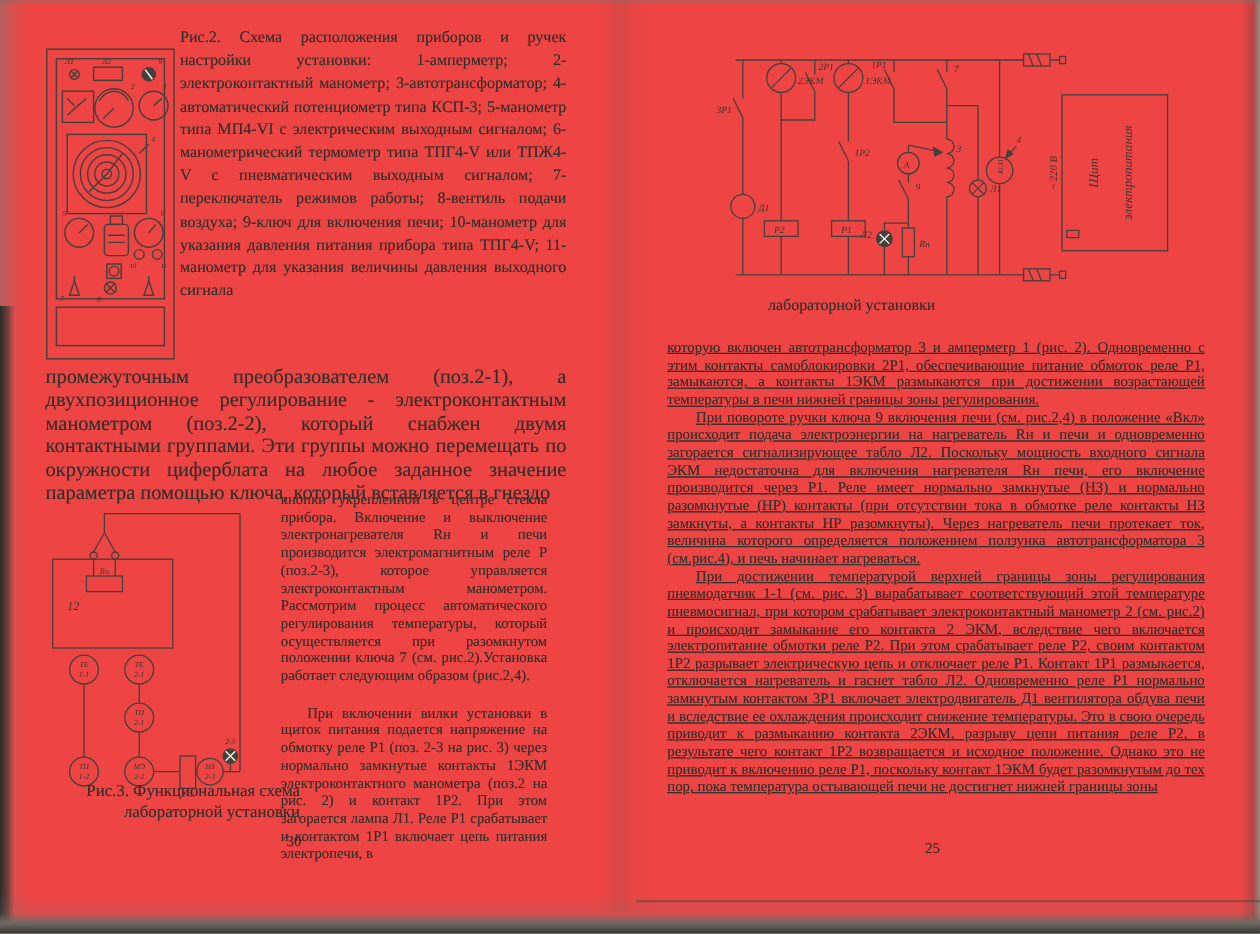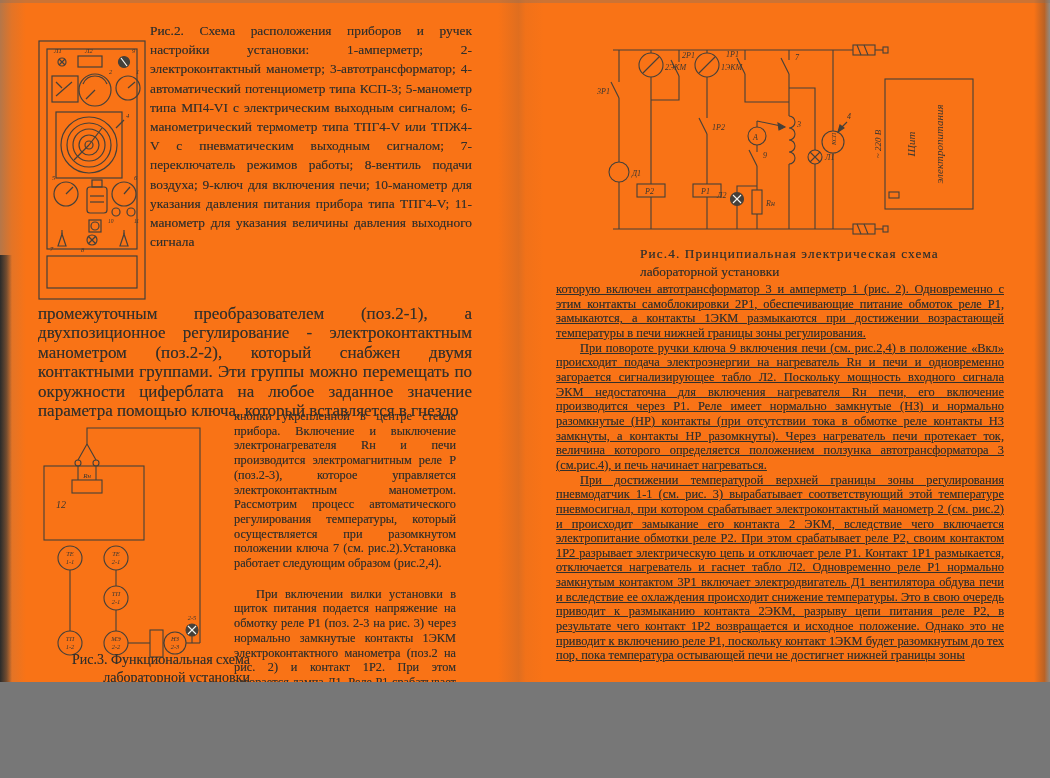--- a/index.html
+++ b/index.html
@@ -1,16 +1,16 @@
 <!DOCTYPE html>
 <html><head>
 <meta charset="utf-8">
 <style>
   html,body{margin:0;padding:0;background:#777;}
-  .scan{position:relative;width:1050px;height:682px;background:#f97316;overflow:hidden;
+  .scan{position:relative;width:1050px;height:778px;background:#ef4444;overflow:hidden;
         font-family:"Liberation Serif", serif;color:#33302b;}
   .abs{position:absolute;}
   .txt{position:absolute;text-align:justify;color:#33302b;
        text-shadow:0 0 .45px rgba(51,48,43,.55);}
   .legend{left:150px;top:21px;width:322px;font-size:13.4px;line-height:19.2px;}
   .parafull{left:38px;top:304px;width:434px;font-size:17px;line-height:19.4px;}
   .colright{left:218px;top:393px;width:254px;font-size:12.3px;line-height:14.7px;}
   .colright p{margin:16px;}
   .colright p.ind{text-indent:22px;}
   .fig3cap{left:38px;top:651px;width:212px;font-size:14px;line-height:17.5px;
@@ -281,21 +281,20 @@
       <text x="240" y="136">Л1</text>
       <text x="262" y="95">4</text>
       <text x="251" y="121" font-size="6" text-anchor="middle" transform="rotate(-90 248 118)">КСП</text>
       <text x="296" y="120" font-size="9" text-anchor="middle" transform="rotate(-90 296 120)">~ 220 В</text>
       <text x="330" y="120" font-size="11" text-anchor="middle" transform="rotate(-90 330 120)">Щит</text>
       <text x="358" y="120" font-size="11" text-anchor="middle" transform="rotate(-90 358 120)">электропитания</text>
     </g>
   </svg>
 
   <div class="txt fig4cap">
-    <div class="l1">Рис.4. Принципиальная электрическая схема</div>
     <div>лабораторной установки</div>
   </div>
 
   <div class="txt rbody">
     <p>которую включен автотрансформатор 3 и амперметр 1 (рис. 2). Одновременно с этим контакты самоблокировки 2Р1, обеспечивающие питание обмоток реле Р1, замыкаются, а контакты 1ЭКМ  размыкаются при достижении возрастающей температуры в печи нижней границы зоны регулирования.</p>
     <p class="ind">При повороте ручки ключа 9 включения печи (см. рис.2,4) в положение «Вкл» происходит подача электроэнергии на нагреватель Rн и печи и одновременно загорается сигнализирующее табло Л2. Поскольку мощность входного сигнала ЭКМ недостаточна для включения нагревателя  Rн печи, его включение производится через Р1. Реле имеет нормально замкнутые (НЗ) и нормально разомкнутые (НР) контакты (при отсутствии тока в обмотке реле контакты НЗ замкнуты, а контакты НР разомкнуты). Через нагреватель  печи протекает ток, величина которого определяется положением ползунка автотрансформатора 3 (см.рис.4), и печь начинает нагреваться.</p>
     <p class="ind">При достижении температурой верхней границы зоны регулирования пневмодатчик 1-1 (см. рис. 3) вырабатывает соответствующий этой температуре пневмосигнал, при котором срабатывает электроконтактный манометр 2 (см. рис.2) и происходит замыкание его контакта 2 ЭКМ, вследствие чего включается электропитание обмотки реле Р2. При этом срабатывает реле Р2, своим контактом 1Р2 разрывает электрическую цепь и отключает реле Р1. Контакт 1Р1 размыкается, отключается нагреватель и гаснет табло Л2. Одновременно реле Р1 нормально замкнутым контактом 3Р1 включает электродвигатель Д1 вентилятора обдува печи и вследствие ее охлаждения происходит снижение температуры. Это в свою очередь приводит к размыканию контакта 2ЭКМ, разрыву цепи питания реле Р2, в результате чего контакт 1Р2 возвращается и исходное положение. Однако это не приводит к включению реле Р1, поскольку контакт 1ЭКМ будет разомкнутым до тех пор, пока температура остывающей печи не достигнет нижней границы зоны</p>
   </div>
 
   <div class="txt pagenum" style="left:760px;top:700px">25</div>

